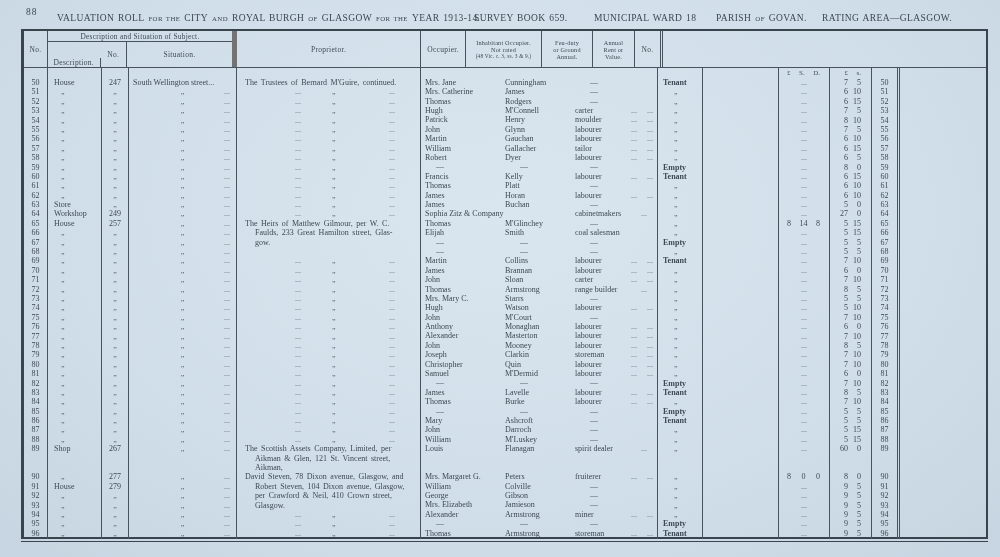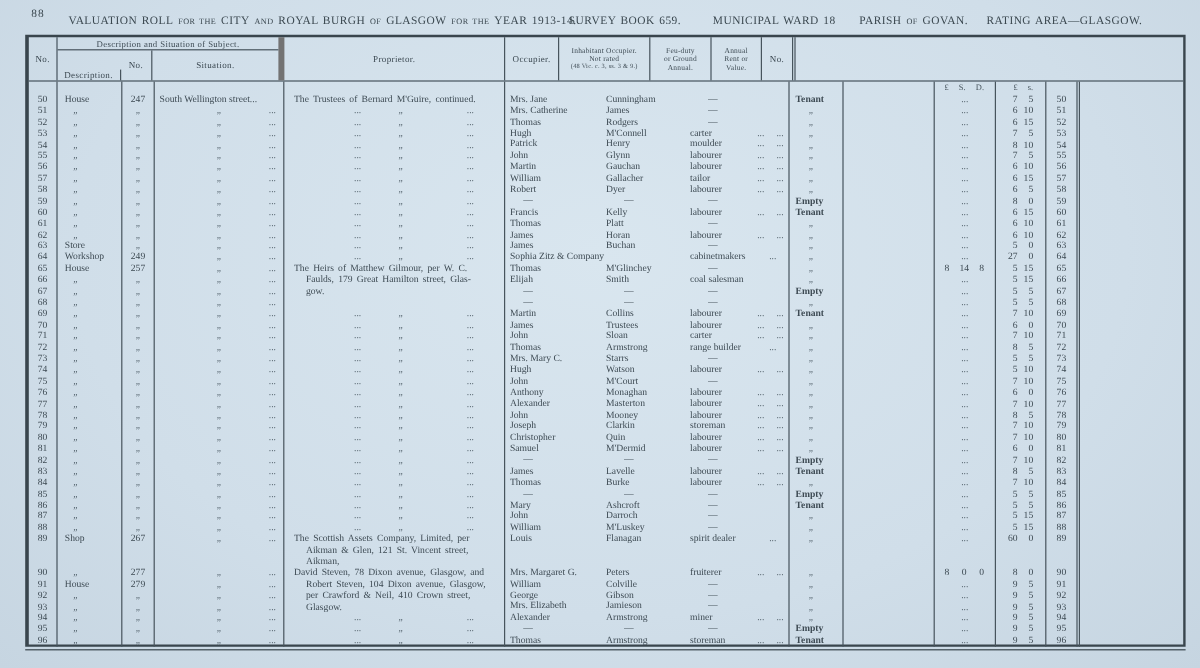--- a/index.html
+++ b/index.html
@@ -525,21 +525,21 @@
           <span class="pd1 dt">...</span>
           <span class="pd2 dt">„</span>
           <span class="pd3 dt">...</span>
         </div>
         <div class="line prop-d">
           <span class="pd1 dt">...</span>
           <span class="pd2 dt">„</span>
           <span class="pd3 dt">...</span>
         </div>
         <div class="line pl8">The Heirs of Matthew Gilmour, per W. C.</div>
-        <div class="line pl18">Faulds, 179 Great Hamilton street, Glas-</div>
+        <div class="line pl18">Faulds, 233 Great Hamilton street, Glas-</div>
         <div class="line pl18">gow.</div>
         <div class="line"></div>
         <div class="line prop-d">
           <span class="pd1 dt">...</span>
           <span class="pd2 dt">„</span>
           <span class="pd3 dt">...</span>
         </div>
         <div class="line prop-d">
           <span class="pd1 dt">...</span>
           <span class="pd2 dt">„</span>
@@ -755,21 +755,21 @@
           <span class="t2 dash">—</span>
           <span class="t3"><span class="dash3">—</span></span>
         </div>
         <div class="line ten-line">
           <span class="t1">Martin</span>
           <span class="t2">Collins</span>
           <span class="t3"><span>labourer</span><span class="d2a">...</span><span class="d2b">...</span></span>
         </div>
         <div class="line ten-line">
           <span class="t1">James</span>
-          <span class="t2">Trustees</span>
+          <span class="t2">Brannan</span>
           <span class="t3"><span>labourer</span><span class="d2a">...</span><span class="d2b">...</span></span>
         </div>
         <div class="line ten-line">
           <span class="t1">John</span>
           <span class="t2">Sloan</span>
           <span class="t3"><span>carter</span><span class="d2a">...</span><span class="d2b">...</span></span>
         </div>
         <div class="line ten-line">
           <span class="t1">Thomas</span>
           <span class="t2">Armstrong</span>

